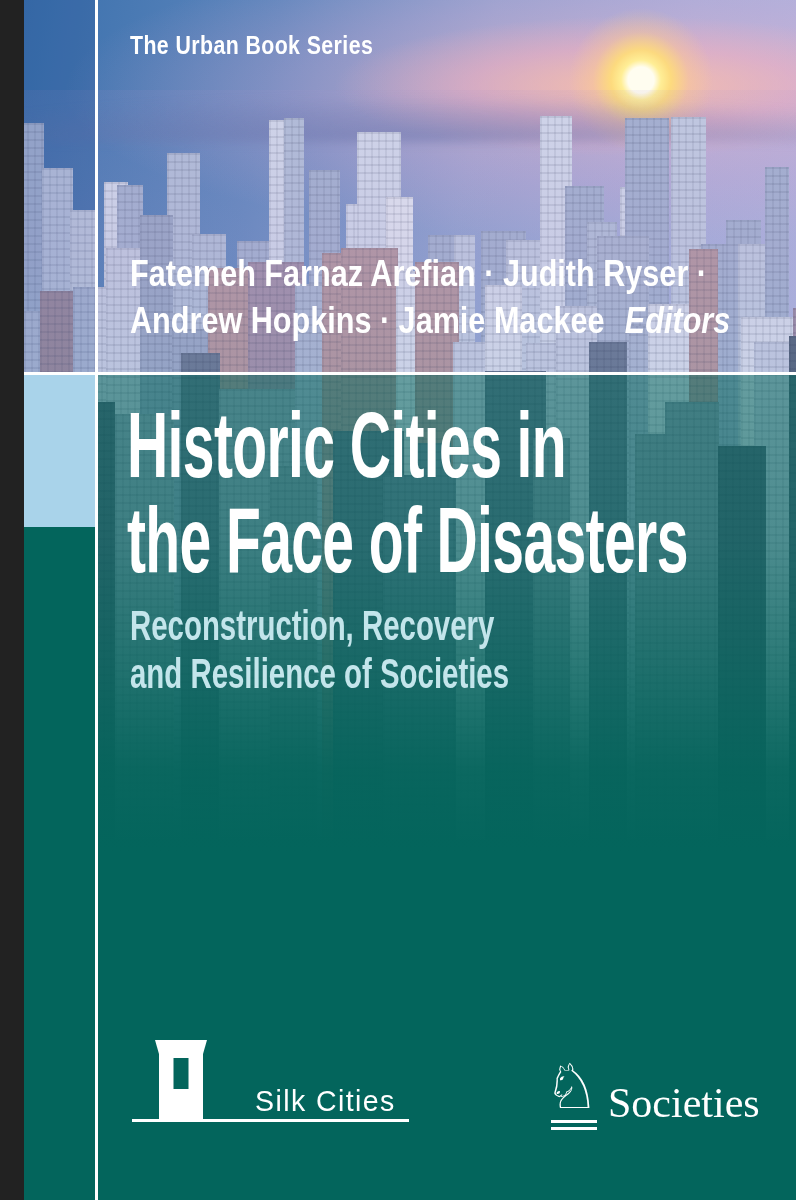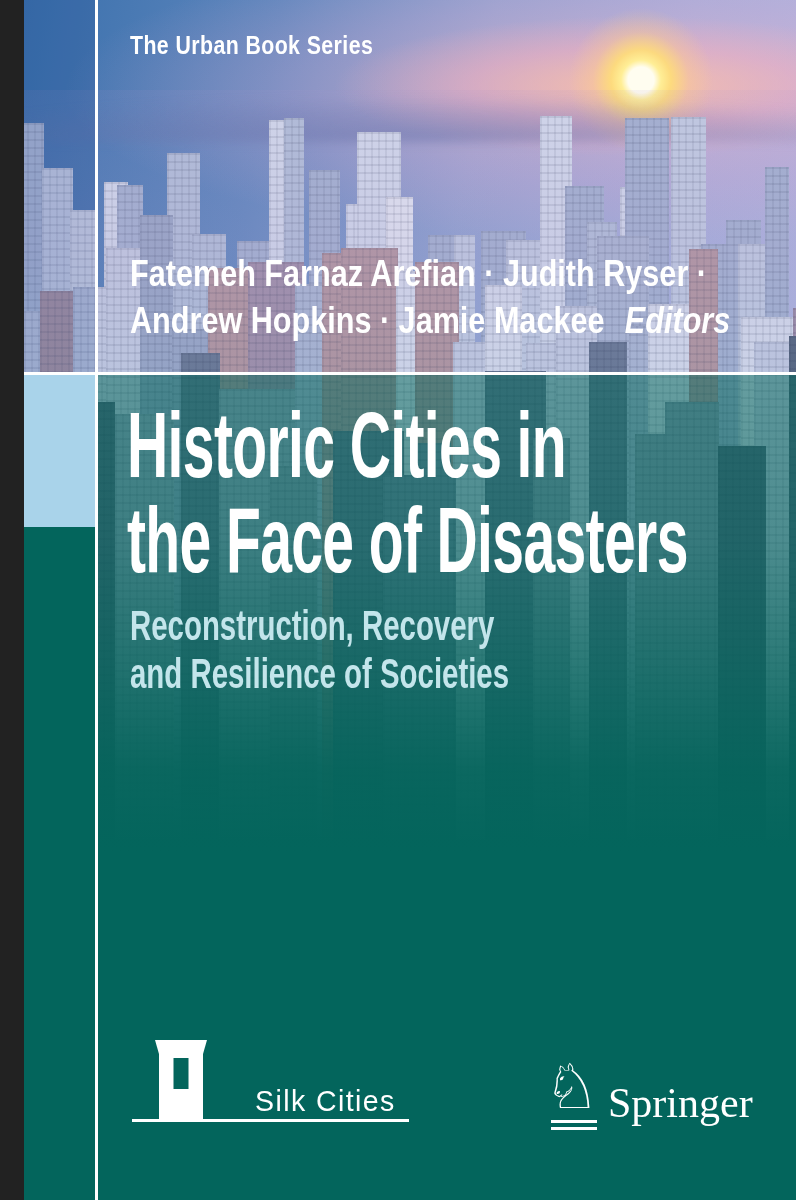--- a/index.html
+++ b/index.html
@@ -205,16 +205,16 @@
       <rect x="19.5" y="18" width="15" height="31" fill="#03655c"></rect>
     </svg>
     <div class="silk-label">Silk Cities</div>
     <div class="silk-underline"></div>
   </div>
 
   <div>
     <div class="knight">♘</div>
     <div class="ped1"></div>
     <div class="ped2"></div>
-    <div class="springer-label">Springer</div>
+    <div class="springer-label">Societies</div>
   </div>
 
 </div>
 
 </body></html>

